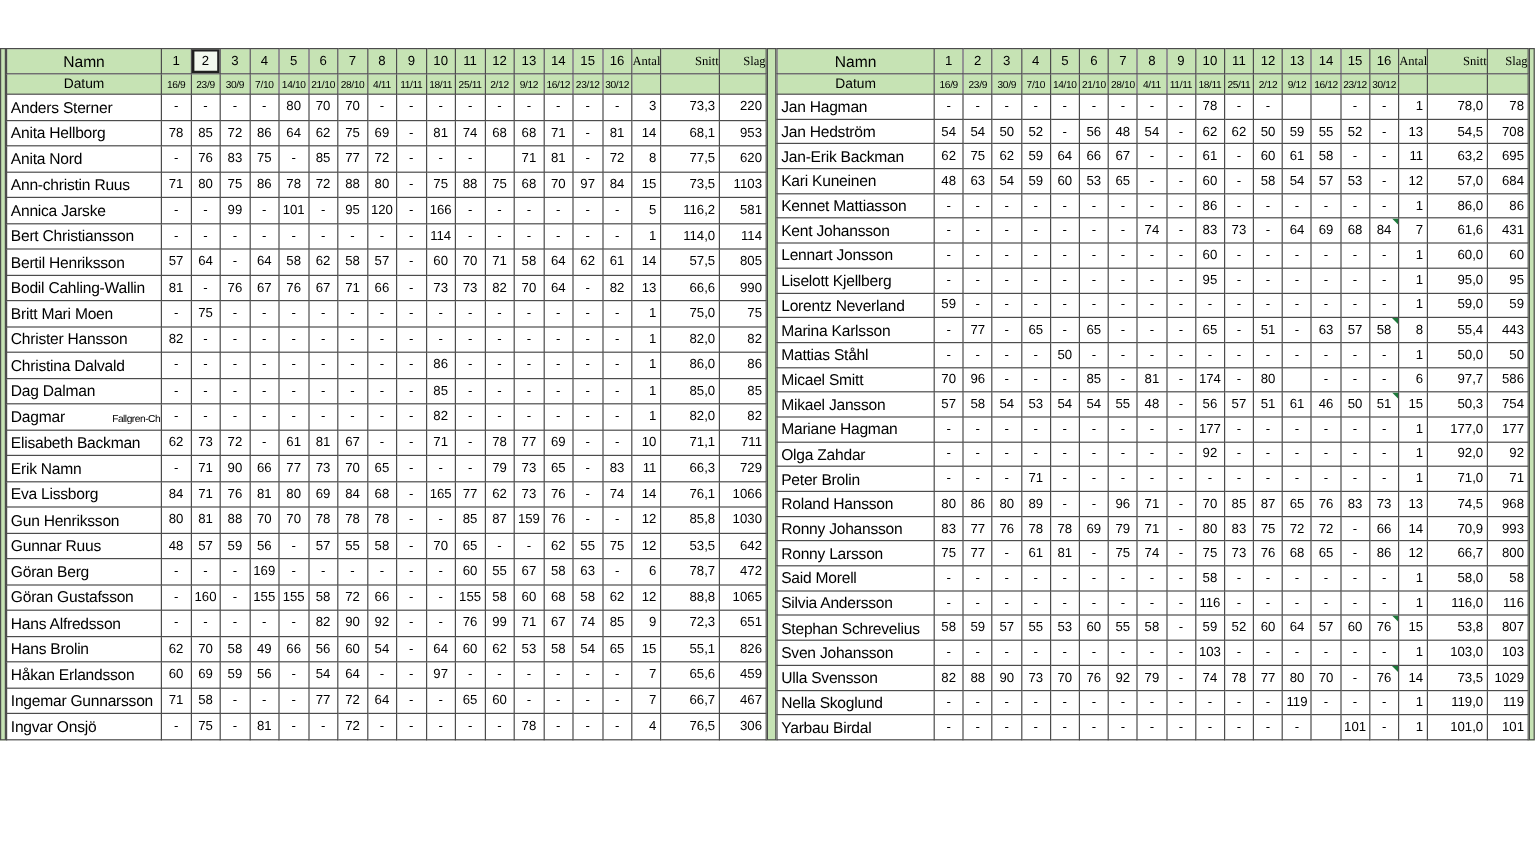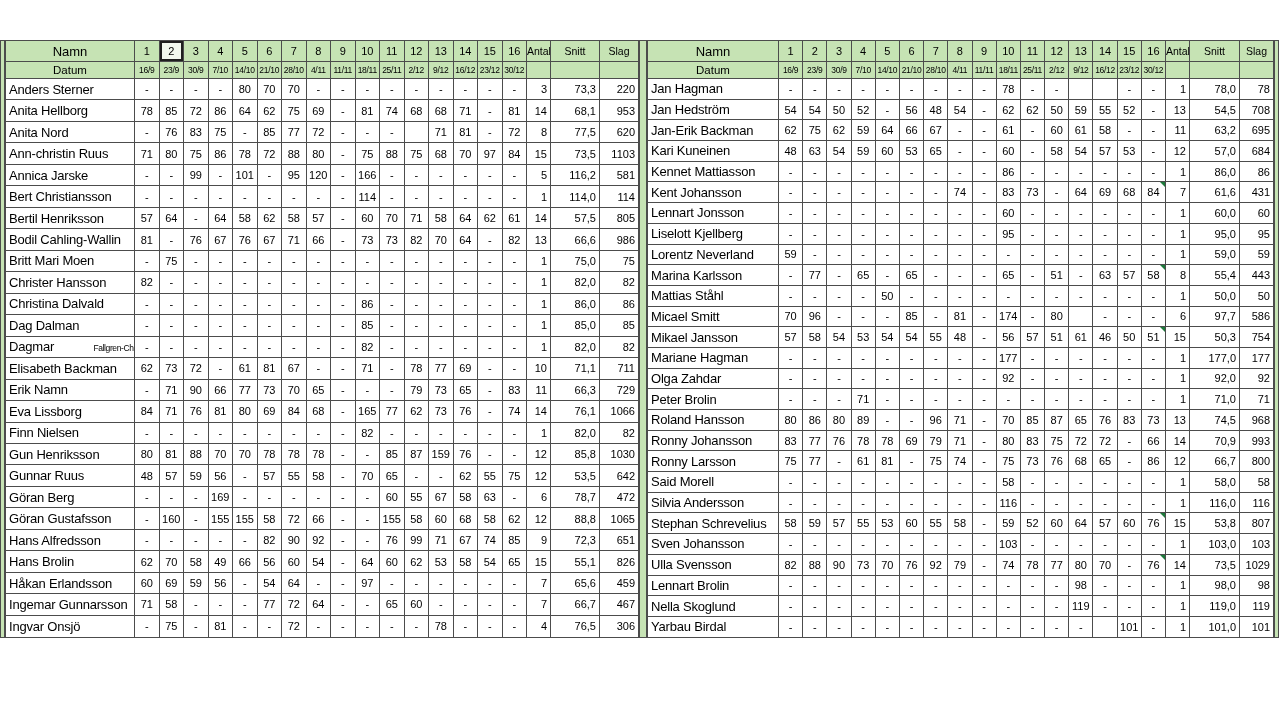--- a/index.html
+++ b/index.html
@@ -18,21 +18,21 @@
   table.right { width:626px; }
   .score-table th, .score-table td {
     border:1px solid #4c4c4c; padding:0; overflow:hidden; white-space:nowrap;
     font-weight:normal; vertical-align:middle;
   }
   thead th { background:#c6e3b4; }
   tr.hrow1 th { height:21px; }
   tr.hrow2 th { height:17px; }
   .name-h  { font-weight:bold; font-size:13px; text-align:center; }
   .num     { font-weight:bold; font-size:11px; text-align:center; }
-  .meta-h  { font-size:10.5px; text-align:center; padding-left:2px; }
+  .meta-h  { font-size:10.5px; text-align:right; padding-left:2px;font-family:Liberation Serif, serif; }
   .datum-h { font-size:11.5px; text-align:center; }
   .date-h  { font-size:8.5px; text-align:center; letter-spacing:-0.3px;margin-top:20px; }
   .selected { background:#f2f8ee; box-shadow: inset 0 0 0 2px #1f1f1f; }
 
   tbody td { height:20.7px; font-size:11px; text-align:center; }
   td.name  { text-align:left; font-size:13px; padding-left:3px; letter-spacing:-0.2px; }
   td.name .suffix { font-size:8.5px; letter-spacing:-0.4px;padding-left:36px; }
   td.antal, td.snitt, td.slag { text-align:right; padding-right:3px; }
   td.score { position:relative; }
   td.score.m::after {
@@ -284,21 +284,21 @@
             <td class="score">-</td>
             <td class="score">73</td>
             <td class="score">73</td>
             <td class="score">82</td>
             <td class="score">70</td>
             <td class="score">64</td>
             <td class="score">-</td>
             <td class="score">82</td>
             <td class="antal">13</td>
             <td class="snitt">66,6</td>
-            <td class="slag">986</td>
+            <td class="slag">990</td>
           </tr>
           <tr>
             <td class="name">Britt Mari Moen</td>
             <td class="score">-</td>
             <td class="score">75</td>
             <td class="score">-</td>
             <td class="score">-</td>
             <td class="score">-</td>
             <td class="score">-</td>
             <td class="score">-</td>
@@ -461,42 +461,20 @@
             <td class="score">165</td>
             <td class="score">77</td>
             <td class="score">62</td>
             <td class="score">73</td>
             <td class="score">76</td>
             <td class="score">-</td>
             <td class="score">74</td>
             <td class="antal">14</td>
             <td class="snitt">76,1</td>
             <td class="slag">1066</td>
-          </tr>
-          <tr>
-            <td class="name">Finn Nielsen</td>
-            <td class="score">-</td>
-            <td class="score">-</td>
-            <td class="score">-</td>
-            <td class="score">-</td>
-            <td class="score">-</td>
-            <td class="score">-</td>
-            <td class="score">-</td>
-            <td class="score">-</td>
-            <td class="score">-</td>
-            <td class="score">82</td>
-            <td class="score">-</td>
-            <td class="score">-</td>
-            <td class="score">-</td>
-            <td class="score">-</td>
-            <td class="score">-</td>
-            <td class="score">-</td>
-            <td class="antal">1</td>
-            <td class="snitt">82,0</td>
-            <td class="slag">82</td>
           </tr>
           <tr>
             <td class="name">Gun Henriksson</td>
             <td class="score">80</td>
             <td class="score">81</td>
             <td class="score">88</td>
             <td class="score">70</td>
             <td class="score">70</td>
             <td class="score">78</td>
             <td class="score">78</td>
@@ -1286,42 +1264,20 @@
             <td class="score">77</td>
             <td class="score">80</td>
             <td class="score">70</td>
             <td class="score">-</td>
             <td class="score m">76</td>
             <td class="antal">14</td>
             <td class="snitt">73,5</td>
             <td class="slag">1029</td>
           </tr>
           <tr>
-            <td class="name">Lennart Brolin</td>
-            <td class="score">-</td>
-            <td class="score">-</td>
-            <td class="score">-</td>
-            <td class="score">-</td>
-            <td class="score">-</td>
-            <td class="score">-</td>
-            <td class="score">-</td>
-            <td class="score">-</td>
-            <td class="score">-</td>
-            <td class="score">-</td>
-            <td class="score">-</td>
-            <td class="score">-</td>
-            <td class="score">98</td>
-            <td class="score">-</td>
-            <td class="score">-</td>
-            <td class="score">-</td>
-            <td class="antal">1</td>
-            <td class="snitt">98,0</td>
-            <td class="slag">98</td>
-          </tr>
-          <tr>
             <td class="name">Nella Skoglund</td>
             <td class="score">-</td>
             <td class="score">-</td>
             <td class="score">-</td>
             <td class="score">-</td>
             <td class="score">-</td>
             <td class="score">-</td>
             <td class="score">-</td>
             <td class="score">-</td>
             <td class="score">-</td>

